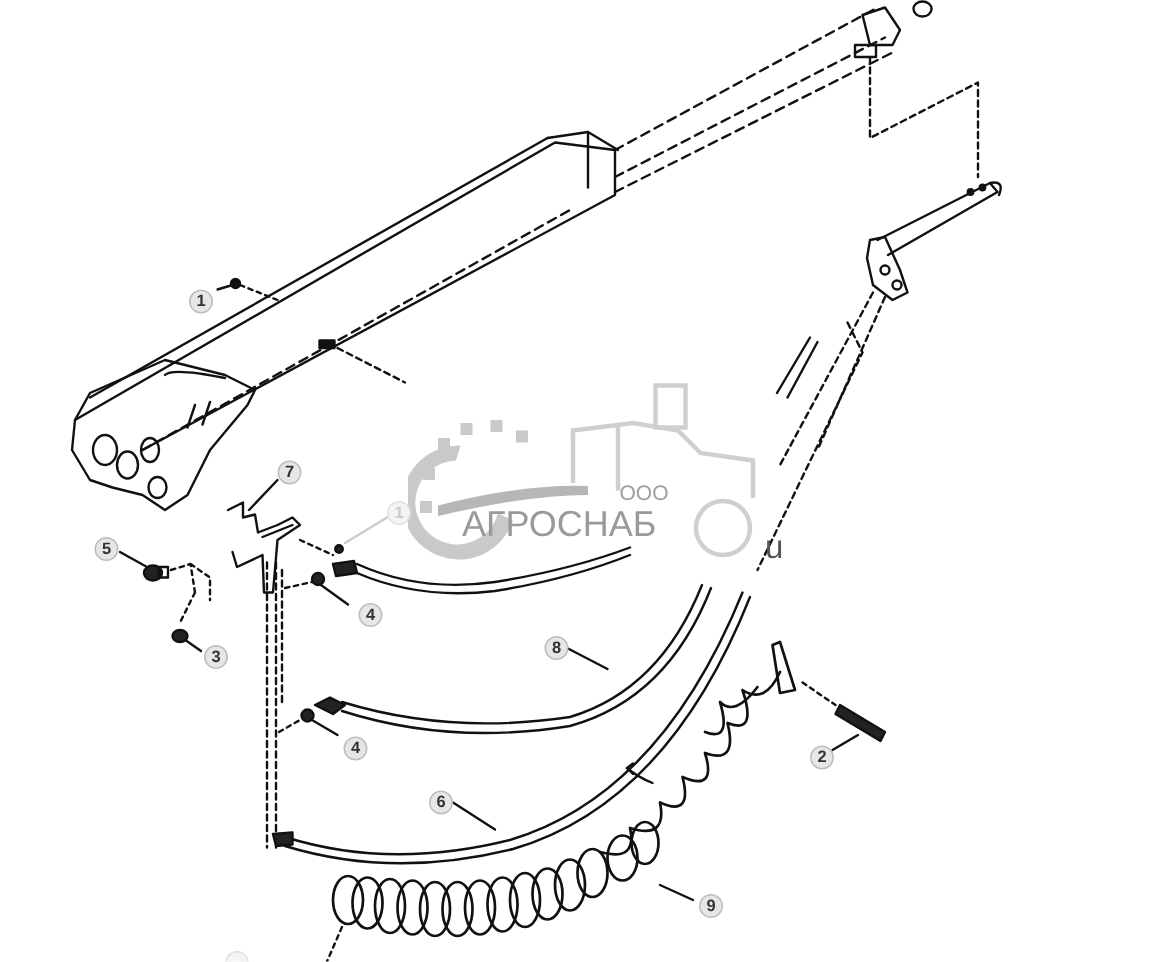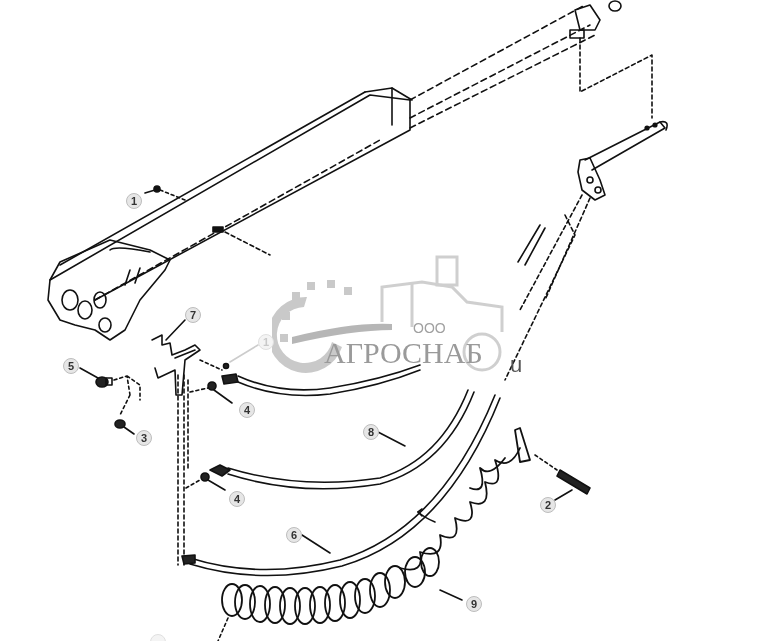--- a/index.html
+++ b/index.html
@@ -1,21 +1,21 @@
 <!DOCTYPE html>
 <html><head>
 <meta charset="utf-8">
 <style>
   html, body { margin: 0; padding: 0; background: #ffffff; }
   body { width: 781px; height: 641px; overflow: hidden; position: relative; font-family: "Liberation Sans", sans-serif; }
   #canvas { position: absolute; left: 0; top: 0; width: 781px; height: 641px; }
   .callout { position: absolute; width: 16px; height: 16px; border-radius: 50%; background: #e6e6e6; border: 1px solid #bdbdbd; font-family: "Liberation Sans", sans-serif; font-size: 11px; font-weight: bold; color: #333; display: flex; align-items: center; justify-content: center; box-sizing: border-box; }
   .callout.faint { color: #c9c9c9; background: #f4f4f4; border-color: #e0e0e0; }
   .wm { position: absolute; left: 272px; top: 252px; width: 250px; height: 140px; }
-  .wm-text { position: absolute; left: 324px; top: 336px; font-family: Liberation Serif, serif; font-size: 30px; color: #9a9a9a; letter-spacing: 0px; }
+  .wm-text { position: absolute; left: 308px; top: 336px; font-family: Liberation Sans, sans-serif; font-size: 24px; color: #9a9a9a; letter-spacing: 0px; }
   .wm-ooo { position: absolute; left: 390px; top: 320px; font-family: "Liberation Sans", sans-serif; font-size: 14px; color: #a0a0a0; margin-left: 23px; }
   .wm-u { position: absolute; left: 510px; top: 352px; font-family: "Liberation Sans", sans-serif; font-size: 22px; color: #555; }
 </style>
 </head>
 <body>
 
 <svg id="canvas" viewBox="0 0 781 641" xmlns="http://www.w3.org/2000/svg">
   <g fill="none" stroke="#111" stroke-width="1.6" stroke-linecap="round" stroke-linejoin="round">
 
     <g>

